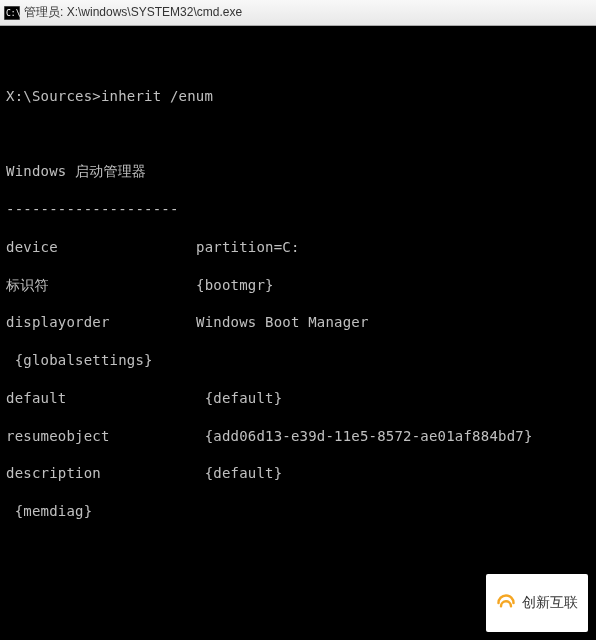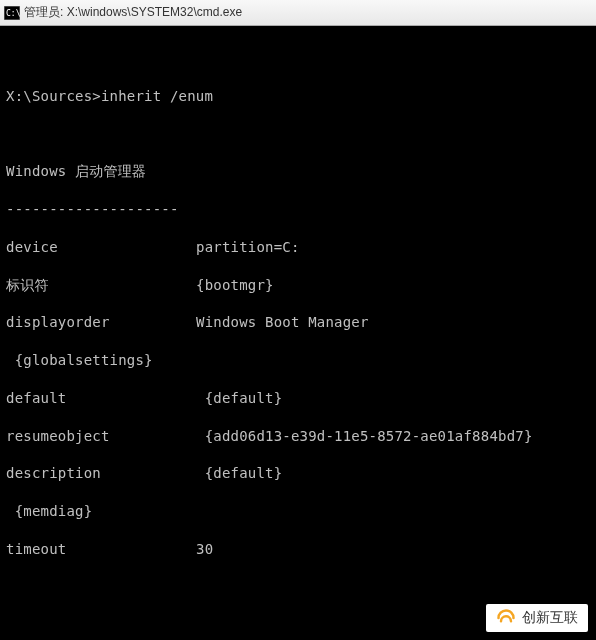--- a/index.html
+++ b/index.html
@@ -60,21 +60,21 @@
       display: inline-block;
     }
     .divider-line {
       color: #c0c0c0;
     }
     .watermark {
       position: absolute;
       right: 8px;
       bottom: 8px;
       background: #fff;
-      padding: 4px 10px;
+      padding: 19px 10px;
       border-radius: 2px;
       display: flex;
       align-items: center;
       font-family: "Microsoft YaHei", sans-serif;
       font-size: 14px;
       color: #333;
       box-shadow: 0 0 2px rgba(0,0,0,0.2);
     }
     .watermark-icon {
       width: 20px;
@@ -102,21 +102,20 @@
 <div>Windows 启动管理器</div>
 <div class="divider-line">--------------------</div>
 <div class="row"><span class="key">device</span><span class="val">partition=C:</span></div>
 <div class="row"><span class="key">标识符</span><span class="val">{bootmgr}</span></div>
 <div class="row"><span class="key">displayorder</span><span class="val">Windows Boot Manager</span></div>
 <div class="row"><span class="val"> {globalsettings}</span></div>
 <div class="row"><span class="key">default</span><span class="val"> {default}</span></div>
 <div class="row"><span class="key">resumeobject</span><span class="val"> {add06d13-e39d-11e5-8572-ae01af884bd7}</span></div>
 <div class="row"><span class="key">description</span><span class="val"> {default}</span></div>
 <div class="row"><span class="val"> {memdiag}</span></div>
-<div class="row"><span class="key">timeout</span><span class="val">30</span></div>
 <div>&nbsp;</div>
 
 
 
 
 
 
 
 
 

